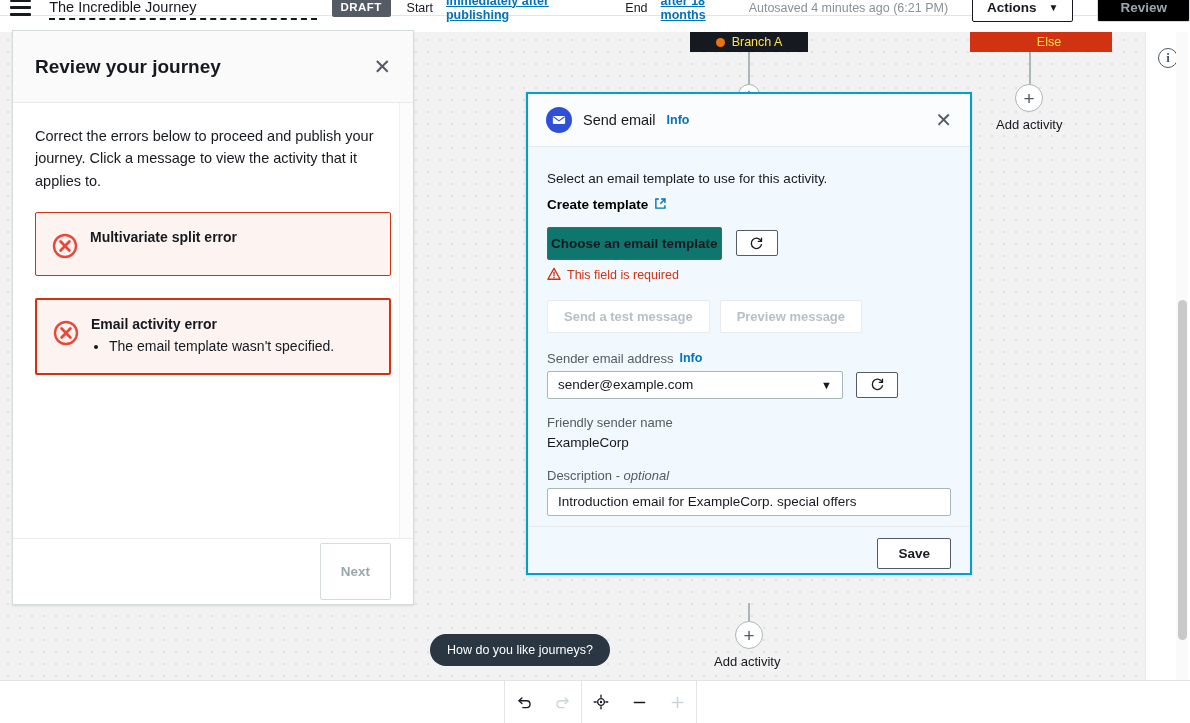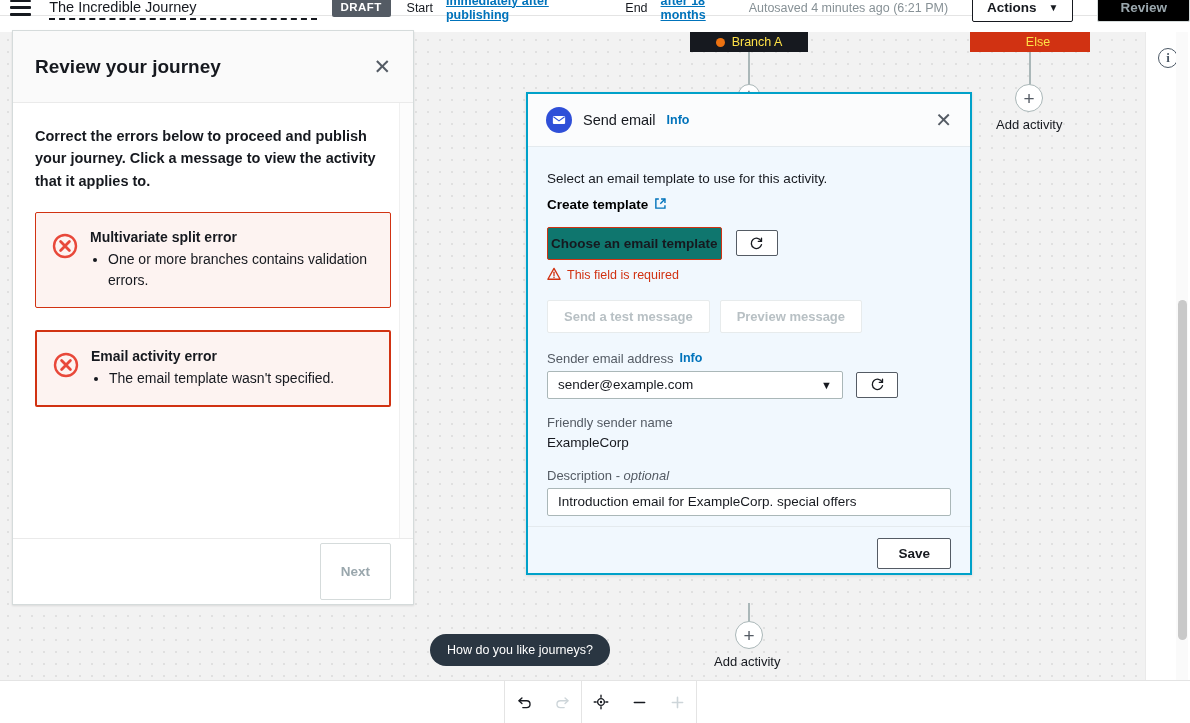--- a/index.html
+++ b/index.html
@@ -75,21 +75,21 @@
     display: flex; align-items: center; justify-content: center; cursor: pointer;
   }
 
   
   .branch-head {
     position: absolute; height: 20px; display: flex; align-items: center;
     justify-content: center; gap: 7px; color: #fde047; font-size: 12.5px;
     cursor: pointer;
   }
   .branch-a { left: 690px; top: 0px; width: 118px; background: #16191f; }
-  .branch-else { left: 970px; top: 0px; width: 120px; background: #d13212; padding-left: 16px; }
+  .branch-else { left: 970px; top: 0px; width: 142px; background: #d13212; padding-left: 16px; }
   .branch-dot { width: 9px; height: 9px; border-radius: 50%; background: #ec7211; }
 
   .conn { position: absolute; width: 2px; background: #aab7b8; }
 
   .plus-node {
     position: absolute; width: 22px; height: 22px; border-radius: 50%;
     background: #fff; border: 1px solid #aab7b8;
     display: flex; align-items: center; justify-content: center;
     color: #545b64; font-size: 16px; line-height: 1; cursor: pointer;
   }
@@ -108,21 +108,21 @@
   .rp-header {
     height: 72px; background: #fafafa; border-bottom: 1px solid #eaeaea;
     display: flex; align-items: center; padding: 0 22px; flex: 0 0 auto;
   }
   .rp-title { font-size: 19px; font-weight: bold; color: #16191f; }
   .rp-close {
     margin-left: auto; font-size: 21px; color: #545b64; cursor: pointer;
     line-height: 1; font-family: "Liberation Sans", sans-serif; font-weight: 300;
   }
   .rp-body { flex: 1 1 auto; padding: 22px; position: relative; overflow: hidden; }
-  .rp-desc { font-size: 14.5px; color: #16191f; line-height: 1.55; margin-bottom: 20px; font-weight: bold; }
+  .rp-desc { font-size: 14.5px; color: #16191f; line-height: 1.55; margin-bottom: 20px; }
   .err-card {
     position: relative; background: #fdf3f1; border: 1px solid #d13212;
     border-radius: 2px; padding: 14px 16px 16px 16px; margin-bottom: 22px;
     display: flex; gap: 12px; cursor: pointer;
   }
   .err-card.selected { border-width: 2px; }
   .err-icon { flex: 0 0 auto; width: 26px; height: 26px; margin-top: 6px; }
   .err-text { font-size: 14px; color: #16191f; line-height: 1.5; }
   .err-title { font-weight: bold; margin-bottom: 1px; }
   .err-list { list-style: disc; padding-left: 18px; color: #16191f; }
@@ -314,23 +314,20 @@
 
       <div class="err-card">
         <div class="err-icon">
           <svg viewBox="0 0 26 26" width="26" height="26">
             <circle cx="13" cy="13" r="11" fill="none" stroke="#e8483a" stroke-width="2.4"></circle>
             <path d="M8.6 8.6 L17.4 17.4 M17.4 8.6 L8.6 17.4" stroke="#e8483a" stroke-width="2.8" stroke-linecap="round"></path>
           </svg>
         </div>
         <div class="err-text">
           <div class="err-title">Multivariate split error</div>
-          <ul class="err-list">
-            <li>One or more branches contains validation errors.</li>
-          </ul>
         </div>
       </div>
 
       <div class="err-card selected">
         <div class="err-icon">
           <svg viewBox="0 0 26 26" width="26" height="26">
             <circle cx="13" cy="13" r="11" fill="none" stroke="#e8483a" stroke-width="2.4"></circle>
             <path d="M8.6 8.6 L17.4 17.4 M17.4 8.6 L8.6 17.4" stroke="#e8483a" stroke-width="2.8" stroke-linecap="round"></path>
           </svg>
         </div>

